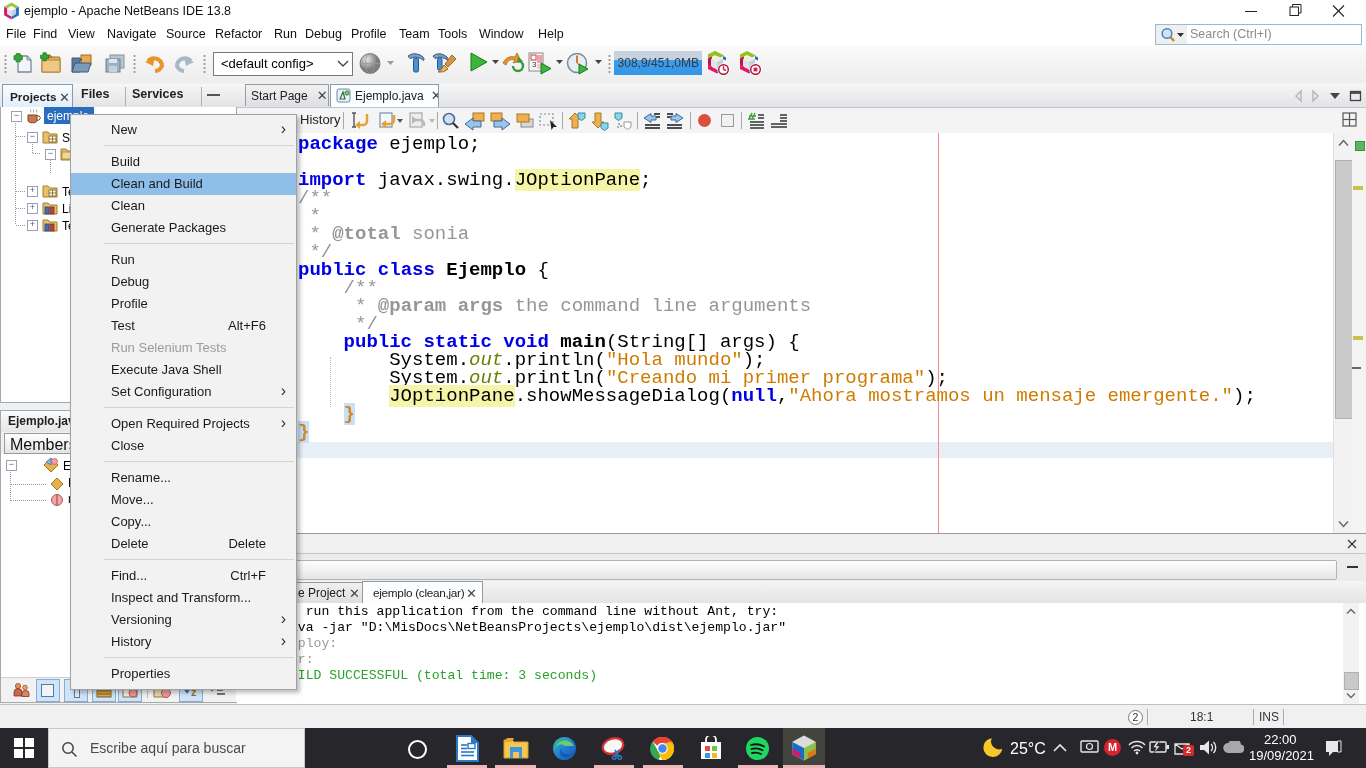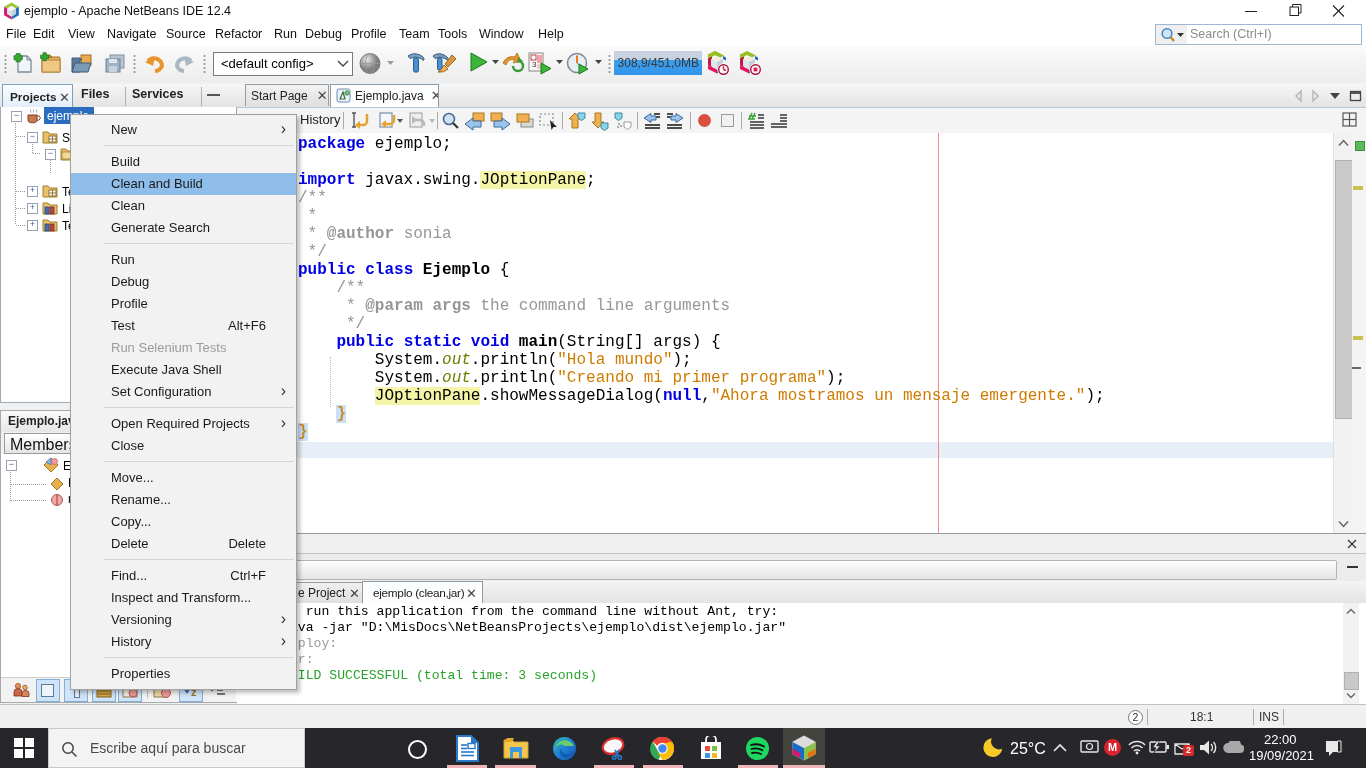--- a/index.html
+++ b/index.html
@@ -30,21 +30,21 @@
   
   .trow{position:absolute;font-size:12px;color:#000;}
   .expbox{position:absolute;width:9px;height:9px;border:1px solid #9a9fb1;background:#fff;font-size:9px;line-height:7px;text-align:center;color:#4e5a94;}
   .dotv{position:absolute;width:1px;background-image:linear-gradient(#9a9a9a 1px,transparent 1px);background-size:1px 2px;}
   .doth{position:absolute;height:1px;background-image:linear-gradient(90deg,#9a9a9a 1px,transparent 1px);background-size:2px 1px;}
   
   #navigator{left:0;top:410px;width:237px;height:291px;background:#fff;border:1px solid #a8a8a8;}
   
   #edtoolbar{left:237px;top:107px;width:1129px;height:26px;background:#f4f4f4;border-top:1px solid #b7c8de;border-bottom:1px solid #b7c8de;}
   #editor{left:237px;top:133px;width:1115px;height:400px;background:#ffffff;}
-  .cl{position:absolute;left:61px;white-space:pre;font-family:"Liberation Mono",monospace;font-size:16px;line-height:18px;height:18px;letter-spacing:0;}
+  .cl{position:absolute;left:61px;white-space:pre;font-family:"Liberation Mono",monospace;font-size:19px;line-height:18px;height:18px;letter-spacing:0;}
   .kw{color:#0000e6;font-weight:bold;}
   .cm{color:#969696;}
   .cmb{color:#969696;font-weight:bold;}
   .st{color:#ce7b00;}
   .fld{color:#6f7d00;font-style:italic;}
   .smeth{}
   .occ{background:#f5f5a9;}
   .brc{color:#cf8a25;font-weight:bold;background:#c8e0f8;}
   
   .outline{position:absolute;white-space:pre;font-family:"Liberation Mono",monospace;font-size:13.14px;line-height:16px;color:#000;}
@@ -68,33 +68,33 @@
 
 <div id="titlebar" class="abs"></div>
 <svg class="abs" style="left:3px;top:2px" width="17" height="18" viewBox="0 0 32 34">
   <polygon points="16,1 30,9 24,12.2 16,7.5 8,12.2 2,9" fill="#9bc83c"></polygon>
   <polygon points="30,9 30,25 16,33 16,27.5 24,22.8 24,12.2" fill="#2a6fc0"></polygon>
   <polygon points="2,9 8,12.2 8,22.8 16,27.5 16,33 2,25" fill="#d6186e"></polygon>
   <polygon points="8,12.2 16,7.5 24,12.2 16,17" fill="#f4f6f8"></polygon>
   <polygon points="8,12.2 16,17 16,27.5 8,22.8" fill="#dde5ec"></polygon>
   <polygon points="24,12.2 16,17 16,27.5 24,22.8" fill="#c3cfda"></polygon>
 </svg>
-<div id="title-text" class="abs">ejemplo - Apache NetBeans IDE 12.4</div>
+<div id="title-text" class="abs">ejemplo - Apache NetBeans IDE 13.8</div>
 
 <svg class="abs" style="left:1231px;top:0" width="135" height="23" viewBox="0 0 135 23">
   <line x1="14" y1="11.5" x2="26" y2="11.5" stroke="#222" stroke-width="1"></line>
   <rect x="59" y="7" width="8.5" height="8.5" fill="none" stroke="#222" stroke-width="1"></rect>
   <path d="M61.5 7 v-2.5 h8.5 v8.5 h-2.5" fill="none" stroke="#222" stroke-width="1"></path>
   <line x1="102" y1="5.5" x2="113" y2="16.5" stroke="#222" stroke-width="1.1"></line>
   <line x1="113" y1="5.5" x2="102" y2="16.5" stroke="#222" stroke-width="1.1"></line>
 </svg>
 
 <div id="menubar" class="abs">
   <span style="left:6px">File</span>
-    <span style="left:33px">Edit</span>
+    <span style="left:33px">Find</span>
     <span style="left:68px">View</span>
   <span style="left:107px">Navigate</span>
     <span style="left:166px">Source</span>
     <span style="left:215px">Refactor</span>
   <span style="left:274px">Run</span>
     <span style="left:305px">Debug</span>
     <span style="left:351px">Profile</span>
   <span style="left:399px">Team</span>
     <span style="left:438px">Tools</span>
     <span style="left:479px">Window</span>
@@ -518,21 +518,21 @@
   </svg>
 </div>
 <div id="editor" class="abs" style="width:1096px;height:400px;">
   <div style="position:absolute;left:0;top:308.5px;width:1096px;height:16.5px;background:#e8eef7;"></div>
   <div style="position:absolute;left:701px;top:0;width:1px;height:400px;background:#fa8a8a;"></div>
   <div style="position:absolute;left:92.5px;top:224px;width:1px;height:50px;border-left:1px dotted #bbb;"></div>
   <div class="cl" style="top:1.5px"><span class="kw">package</span> ejemplo;</div>
   <div class="cl" style="top:37.5px"><span class="kw">import</span> javax.swing.<span class="occ">JOptionPane</span>;</div>
   <div class="cl" style="top:55.5px"><span class="cm">/**</span></div>
   <div class="cl" style="top:73.5px"><span class="cm"> *</span></div>
-  <div class="cl" style="top:91.5px"><span class="cm"> * </span><span class="cmb">@author</span><span class="cm"> sonia</span></div>
+  <div class="cl" style="top:91.5px"><span class="cm"> * </span><span class="cmb">@total</span><span class="cm"> sonia</span></div>
   <div class="cl" style="top:109.5px"><span class="cm"> */</span></div>
   <div class="cl" style="top:127.5px"><span class="kw">public</span> <span class="kw">class</span> <b>Ejemplo</b> {</div>
   <div class="cl" style="top:145.5px">    <span class="cm">/**</span></div>
   <div class="cl" style="top:163.5px"><span class="cm">     * </span><span class="cmb">@param</span><span class="cm"> </span><span class="cmb">args</span><span class="cm"> the command line arguments</span></div>
   <div class="cl" style="top:181.5px"><span class="cm">     */</span></div>
   <div class="cl" style="top:199.5px">    <span class="kw">public</span> <span class="kw">static</span> <span class="kw">void</span> <b>main</b>(String[] args) {</div>
   <div class="cl" style="top:217.5px">        System.<span class="fld">out</span>.println(<span class="st">"Hola mundo"</span>);</div>
   <div class="cl" style="top:235.5px">        System.<span class="fld">out</span>.println(<span class="st">"Creando mi primer programa"</span>);</div>
   <div class="cl" style="top:253.5px">        <span class="occ">JOptionPane</span>.<span class="smeth">showMessageDialog</span>(<span class="kw">null</span>,<span class="st">"Ahora mostramos un mensaje emergente."</span>);</div>
   <div class="cl" style="top:271.5px">    <span class="brc">}</span></div>
@@ -748,35 +748,35 @@
   </svg>
 </div>
 
 <div id="ctxmenu" class="abs">
   <div style="height:4px"></div>
   <div class="mi">New<span class="marr">›</span></div>
   <div class="msep"></div>
   <div class="mi">Build</div>
   <div class="mi hl">Clean and Build</div>
   <div class="mi">Clean</div>
-  <div class="mi">Generate Search</div>
+  <div class="mi">Generate Packages</div>
   <div class="msep"></div>
   <div class="mi">Run</div>
   <div class="mi">Debug</div>
   <div class="mi">Profile</div>
   <div class="mi">Test<span class="macc">Alt+F6</span></div>
   <div class="mi dis">Run Selenium Tests</div>
   <div class="mi">Execute Java Shell</div>
   <div class="mi">Set Configuration<span class="marr">›</span></div>
   <div class="msep"></div>
   <div class="mi">Open Required Projects<span class="marr">›</span></div>
   <div class="mi">Close</div>
   <div class="msep"></div>
+  <div class="mi">Rename...</div>
   <div class="mi">Move...</div>
-  <div class="mi">Rename...</div>
   <div class="mi">Copy...</div>
   <div class="mi">Delete<span class="macc">Delete</span></div>
   <div class="msep"></div>
   <div class="mi">Find...<span class="macc">Ctrl+F</span></div>
   <div class="mi">Inspect and Transform...</div>
   <div class="mi">Versioning<span class="marr">›</span></div>
   <div class="mi">History<span class="marr">›</span></div>
   <div class="msep"></div>
   <div class="mi">Properties</div>
   <div style="height:4px"></div>

